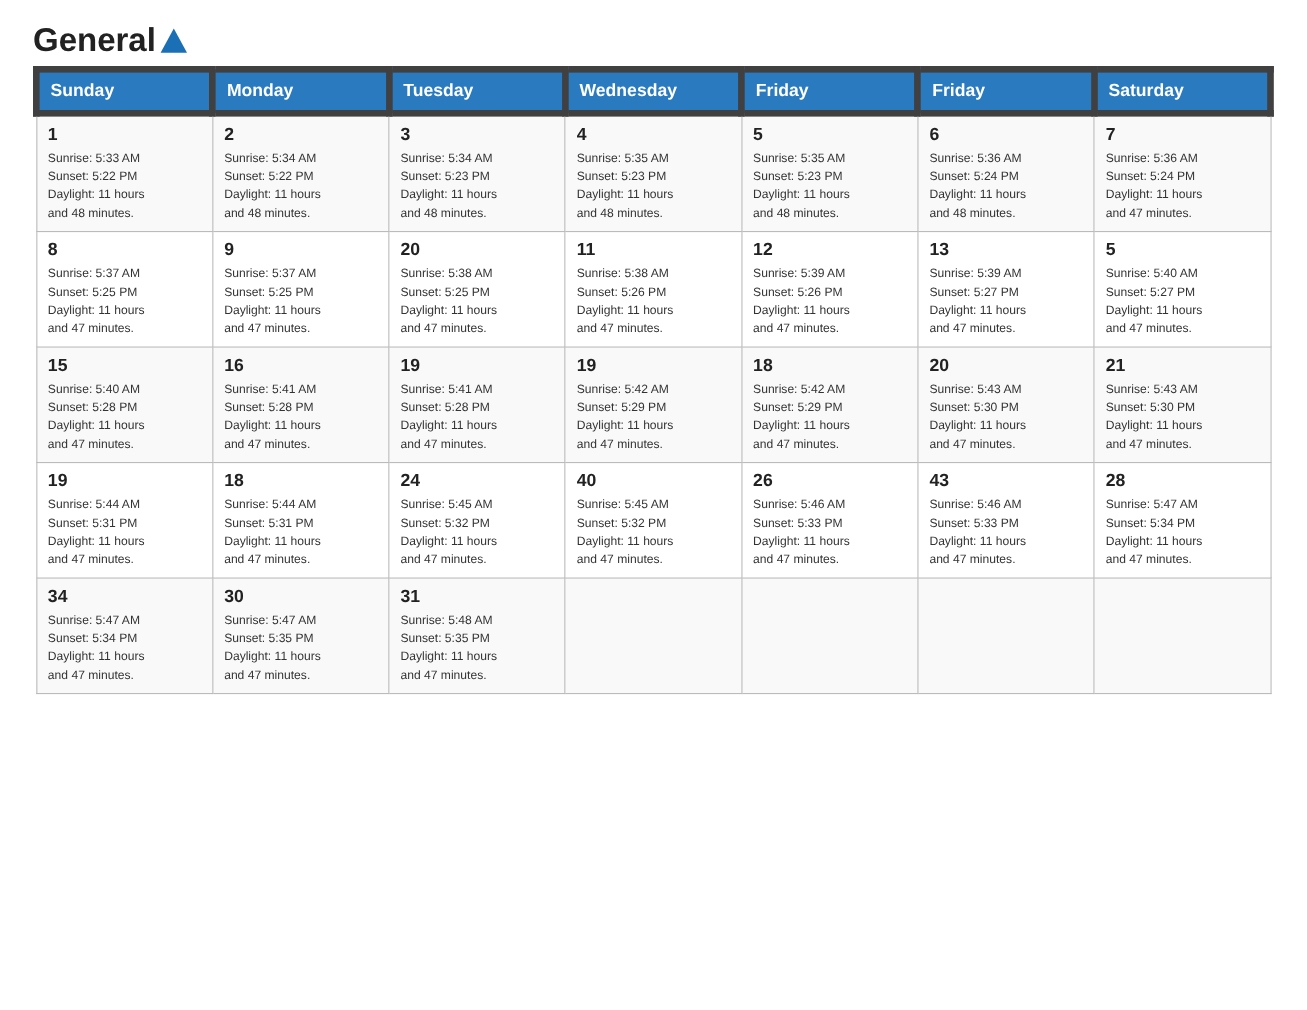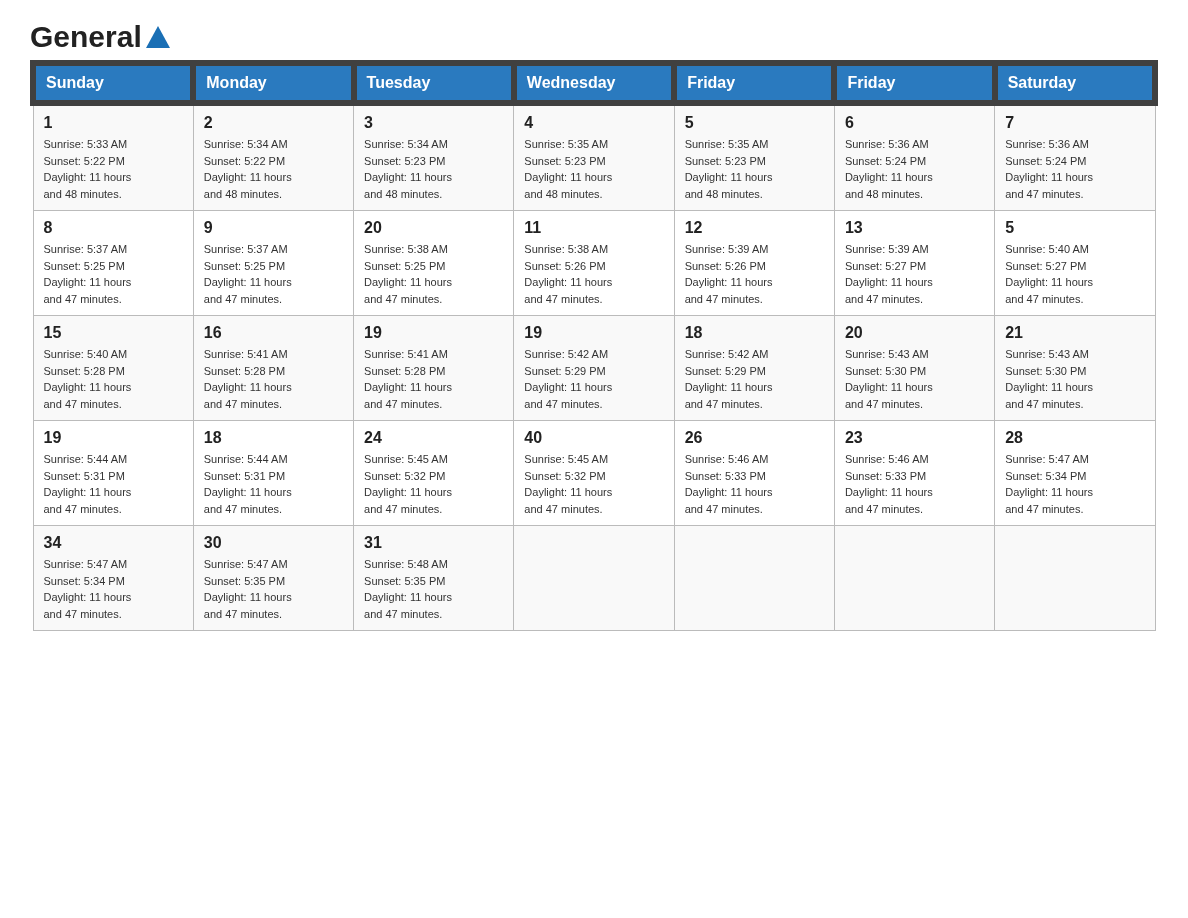--- a/index.html
+++ b/index.html
@@ -226,21 +226,21 @@
         </td>
         <td>
           <span class="day-number">40</span>
           <div class="day-info">Sunrise: 5:45 AM<br>Sunset: 5:32 PM<br>Daylight: 11 hours<br>and 47 minutes.</div>
         </td>
         <td>
           <span class="day-number">26</span>
           <div class="day-info">Sunrise: 5:46 AM<br>Sunset: 5:33 PM<br>Daylight: 11 hours<br>and 47 minutes.</div>
         </td>
         <td>
-          <span class="day-number">23</span>
+          <span class="day-number">43</span>
           <div class="day-info">Sunrise: 5:46 AM<br>Sunset: 5:33 PM<br>Daylight: 11 hours<br>and 47 minutes.</div>
         </td>
         <td>
           <span class="day-number">28</span>
           <div class="day-info">Sunrise: 5:47 AM<br>Sunset: 5:34 PM<br>Daylight: 11 hours<br>and 47 minutes.</div>
         </td>
       </tr>
       <tr>
         <td>
           <span class="day-number">34</span>

